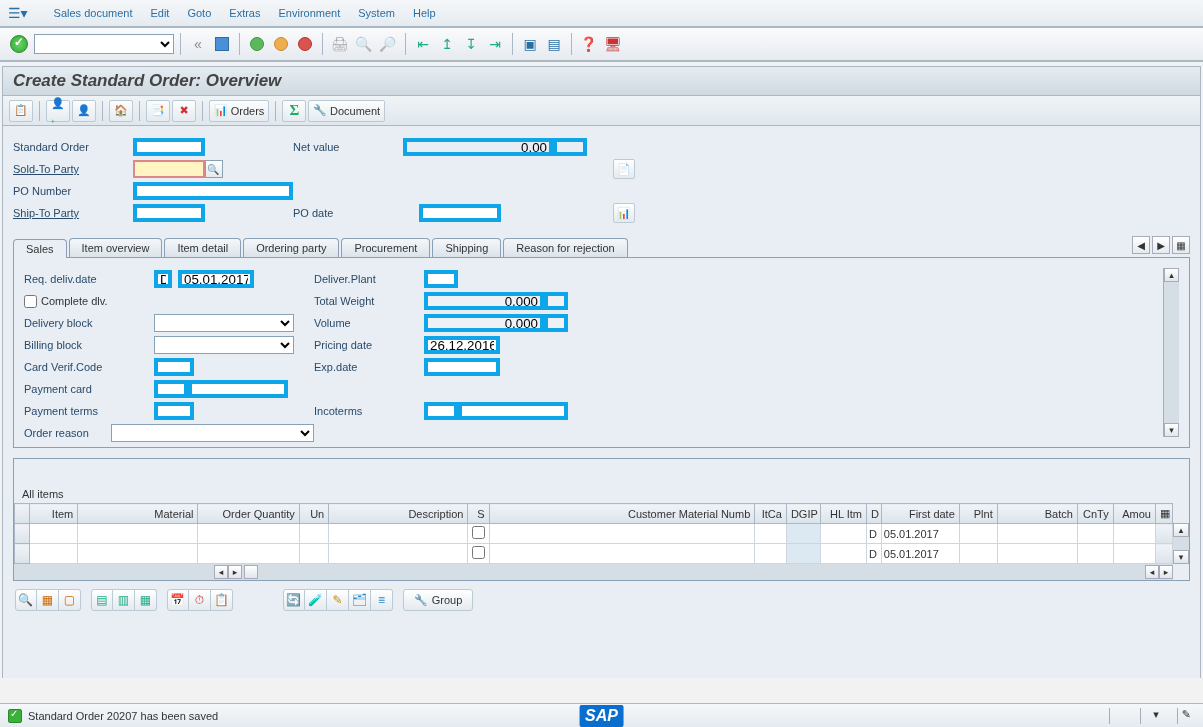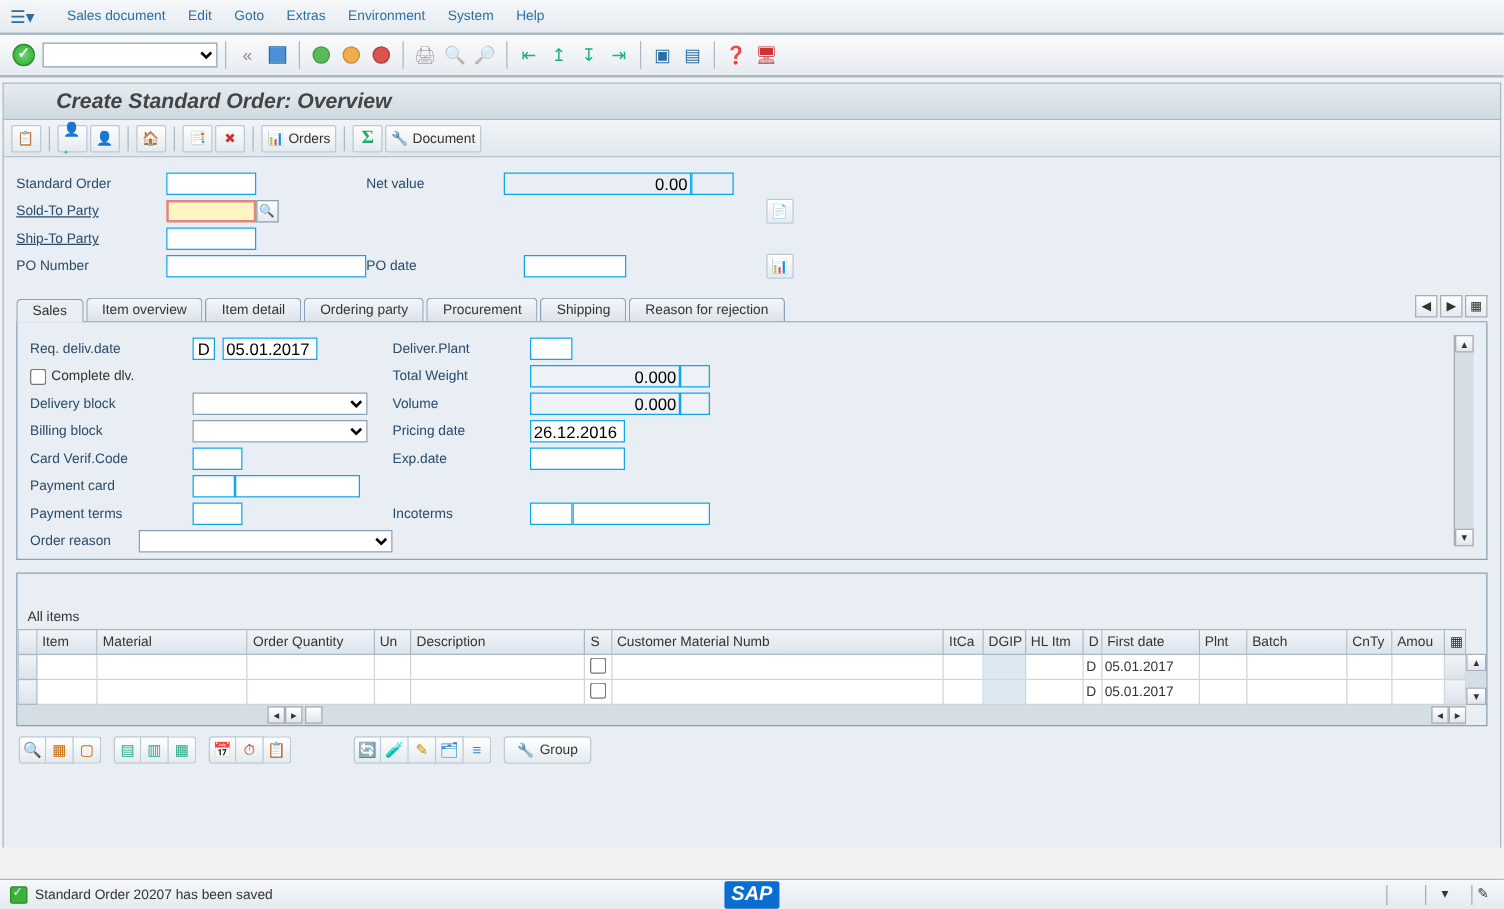--- a/index.html
+++ b/index.html
@@ -14,34 +14,34 @@
 .toolbar { background: linear-gradient(#fafbfc, #e6ebf0); height: 34px; display: flex; align-items: center; padding: 0 10px; gap: 2px; border-bottom: 2px solid #aab8c5; }
 .toolbar .green-check { width: 18px; height: 18px; background: radial-gradient(#6dd56d, #2aa82a); border: 1px solid #2a8a2a; border-radius: 50%; margin-right: 4px; position: relative; }
 .toolbar .green-check::after { content: "✓"; color: #fff; position: absolute; left: 3px; top: -1px; font-size: 12px; font-weight: bold; }
 .toolbar select { height: 20px; width: 140px; background: #fff; border: 1px solid #8aa0b5; }
 .toolbar .sep { width: 1px; height: 22px; background: #aab8c5; margin: 0 4px; }
 .toolbar .tbtn { width: 22px; height: 22px; display: inline-flex; align-items: center; justify-content: center; border: 1px solid transparent; border-radius: 2px; cursor: pointer; font-size: 14px; }
 .disabled { opacity: 0.4; }
 
 
 .titlebar { background: linear-gradient(#e5edf2, #cfd9e0); border: 1px solid #aab8c5; margin: 4px 2px 0 2px; padding: 4px 10px; }
-.titlebar h1 { font-size: 17px; font-style: italic; font-weight: bold; color: #444; margin-left: 32px; }
+.titlebar h1 { font-size: 17px; font-style: italic; font-weight: bold; color: #444; }
 
 
 .apptoolbar { background: linear-gradient(#f0f4f7, #e0e7ed); height: 30px; border-left: 1px solid #aab8c5; border-right: 1px solid #aab8c5; border-bottom: 1px solid #aab8c5; margin: 0 2px; display: flex; align-items: center; padding: 0 6px; gap: 2px; }
 .apptoolbar .abtn { height: 22px; padding: 0 4px; display: inline-flex; align-items: center; gap: 3px; border: 1px solid #bccad6; background: linear-gradient(#fdfdfd,#e5ebf0); border-radius: 2px; cursor: pointer; }
 .apptoolbar .abtn.icon-only { width: 24px; justify-content: center; }
 .apptoolbar .sep { width: 1px; height: 20px; background: #aab8c5; margin: 0 4px; }
 
 
 .content { background: #e8eef3; margin: 0 2px; border-left:1px solid #aab8c5; border-right:1px solid #aab8c5; padding: 10px 10px 4px 10px; height: 552px; overflow: hidden; position: relative; }
 .field-row { display: flex; align-items: center; height: 22px; margin-bottom: 0px; }
 .field-label { width: 120px; color: #2a4a6a; }
 .field-label.link { text-decoration: underline; cursor: pointer; }
-.field-input { height: 18px; border: 1px solid #0ea5e9; background: #fff; padding: 0 2px; }
+.field-input { height: 18px; border: 4px solid #0ea5e9; background: #fff; padding: 0 2px; }
 .required { background: #fff4c2; border: 2px solid #d88; }
 .search-btn { width: 18px; height: 18px; border: 1px solid #8aa0b5; background: linear-gradient(#fff,#e4eaef); display:inline-flex; align-items:center; justify-content:center; cursor:pointer; font-size:10px; }
 .right-aligned { text-align: right; }
 .icon-btn-small { width: 22px; height: 20px; border: 1px solid #bccad6; background: linear-gradient(#fff,#e4eaef); display:inline-flex; align-items:center; justify-content:center; cursor:pointer; border-radius:2px; }
 
 
 .tabstrip { display: flex; margin-top: 14px; border-bottom: 1px solid #8aa0b5; position: relative; }
 .tab { background: linear-gradient(#f4f7fa, #dbe3ea); border: 1px solid #8aa0b5; border-bottom: none; padding: 3px 12px; margin-right: 2px; border-radius: 4px 4px 0 0; cursor: pointer; color: #333; }
 .tab.active { background: #e8eef3; font-weight: normal; position: relative; top: 1px; }
 .tab-nav { position:absolute; right:0; top:-2px; display:flex; gap:2px; }
@@ -55,21 +55,21 @@
 .checkbox { width: 13px; height: 13px; }
 .select { height: 18px; border: 1px solid #8aa0b5; background: #fff; }
 .scroll-vert { width:16px; background:#d6dee5; border-left:1px solid #aab; position:relative; }
 .scroll-vert .arr { height:14px; background:linear-gradient(#fff,#e0e6eb); border:1px solid #aab; display:flex; align-items:center; justify-content:center; font-size:9px; cursor:pointer; }
 .scroll-vert .track { flex:1; }
 
 
 .items-panel { border: 1px solid #8aa0b5; margin-top: 10px; background: #e8eef3; }
 .items-title { padding: 3px 8px; color: #333; margin-top: 26px; }
 .items-table { width: 100%; border-collapse: collapse; background: #fff; table-layout: fixed; }
-.items-table th { background: linear-gradient(#f0f4f8,#dbe3ea); border: 1px solid #aab8c5; padding: 2px 4px; font-weight: normal; text-align: left; height: 20px; overflow: hidden; white-space: nowrap; }
+.items-table th { background: linear-gradient(#f0f4f8,#dbe3ea); border: 1px solid #aab8c5; padding: 2px 4px; font-weight: normal; text-align: right; height: 20px; overflow: hidden; white-space: nowrap; }
 .items-table td { border: 1px solid #cdd6de; padding: 0 2px; height: 20px; background: #fff; overflow: hidden; white-space: nowrap; }
 .items-table .row-selector { width: 14px; background: linear-gradient(#f0f4f8,#dbe3ea); border: 1px solid #aab8c5; }
 .items-table .cfg-col { width:16px; background: linear-gradient(#f0f4f8,#dbe3ea); text-align:center; }
 .table-wrap { position:relative; }
 .hscroll { height:16px; background:#d6dee5; display:flex; align-items:center; }
 .hscroll .arr { width:14px; height:14px; border:1px solid #aab; background:linear-gradient(#fff,#e0e6eb); display:flex; align-items:center; justify-content:center; font-size:9px; cursor:pointer; }
 .hscroll .thumb { width:14px; height:14px; border:1px solid #aab; background:linear-gradient(#fff,#e0e6eb); margin-left:2px; }
 .vscroll-table { width:16px; display:flex; flex-direction:column; }
 
 
@@ -175,26 +175,26 @@
       <div class="field-row">
         <span class="field-label">Standard Order</span>
         <input class="field-input" style="width: 72px;" value="">
       </div>
       <div class="field-row">
         <span class="field-label link">Sold-To Party</span>
         <input class="field-input required" style="width: 72px;" value="">
         <span class="search-btn">🔍</span>
       </div>
       <div class="field-row">
+        <span class="field-label">PO Number</span>
+        <input class="field-input" style="width: 160px;" value="">
+      </div>
+      <div class="field-row">
         <span class="field-label link">Ship-To Party</span>
         <input class="field-input" style="width: 72px;" value="">
-      </div>
-      <div class="field-row">
-        <span class="field-label">PO Number</span>
-        <input class="field-input" style="width: 160px;" value="">
       </div>
     </div>
     <div style="width:320px;">
       <div class="field-row">
         <span class="field-label" style="width:110px;">Net value</span>
         <input class="field-input right-aligned" style="width: 150px; background: rgb(232, 238, 243);" readonly="" value="0.00">
         <input class="field-input" style="width: 34px; background: rgb(232, 238, 243);" readonly="" value="">
       </div>
       <div class="field-row"></div>
       <div class="field-row"></div>

